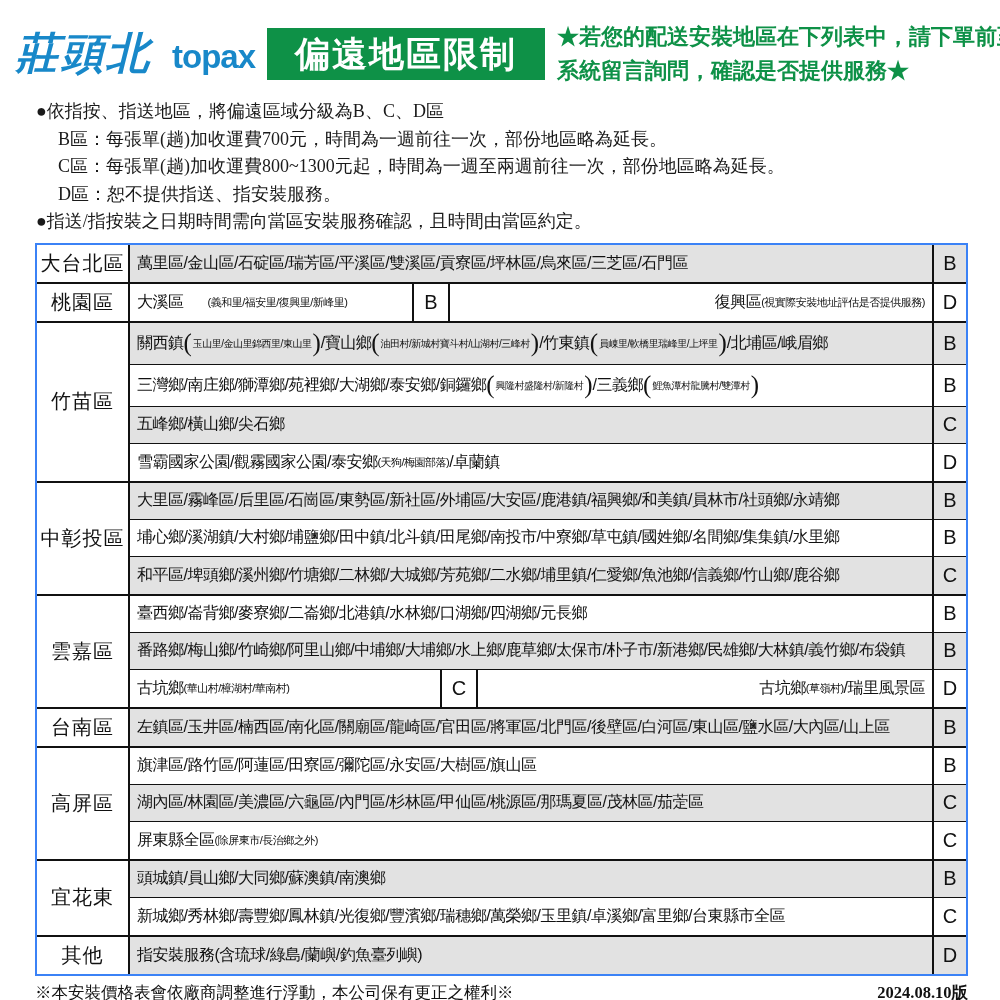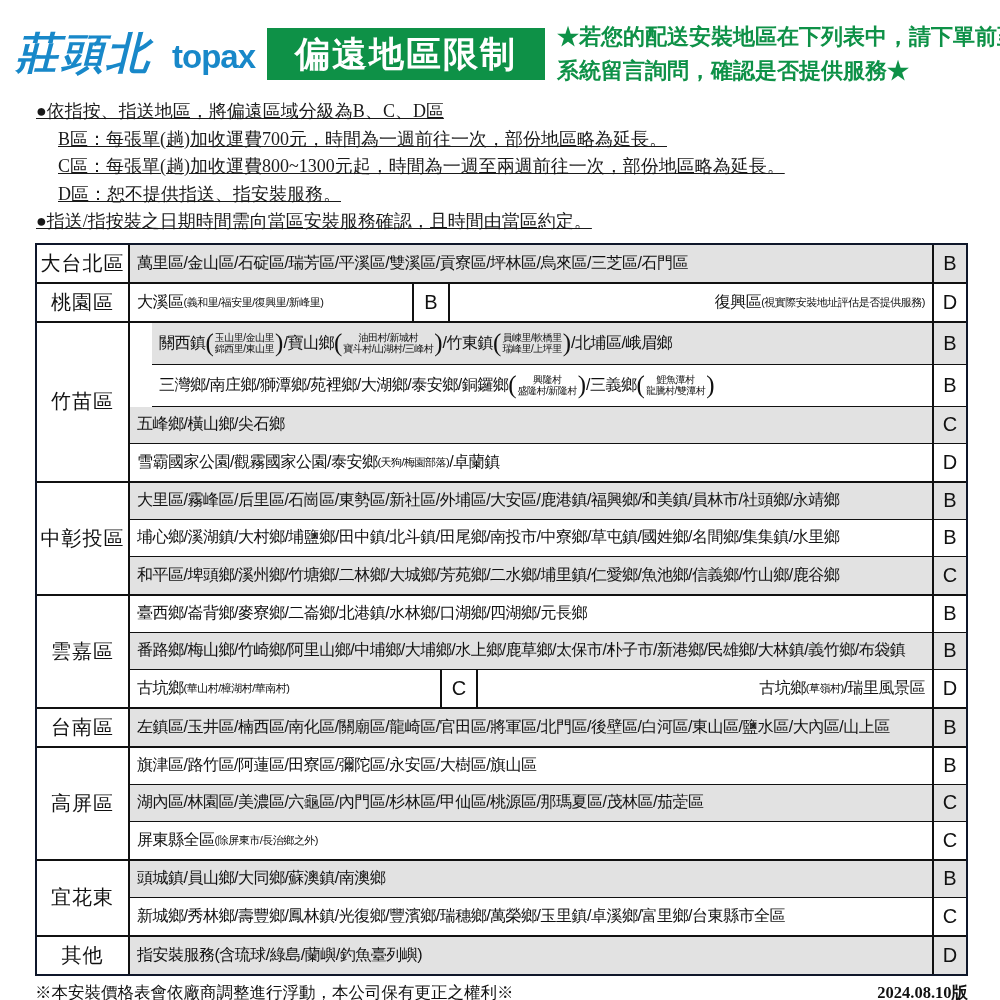--- a/index.html
+++ b/index.html
@@ -9,46 +9,46 @@
   .header { display:flex; align-items:center; padding:16px 14px 0 16px; height:92px; }
   .logo { display:flex; align-items:baseline; white-space:nowrap; flex:0 0 auto;gap:17px; }
   .logo-cjk { font-size:43px; font-weight:bold; font-style:italic; color:var(--blue); letter-spacing:2px; font-family:"Liberation Serif",serif; }
   .logo-latin { font-size:33px; font-weight:bold; color:var(--blue); letter-spacing:-1px; margin-left:4px; }
   .title-box { flex:0 0 278px; height:52px; margin-left:12px; background:var(--green); color:#fff;
                display:flex; align-items:center; justify-content:center; font-size:35px; font-weight:bold; letter-spacing:2px; }
   .note { margin-left:12px; color:var(--green); font-size:22px; line-height:34px; font-weight:600;
           font-family:"Liberation Serif",serif; white-space:nowrap; }
 
   
-  .intro { padding:6px 0 0 36px; font-family:"Liberation Serif",serif; font-size:18px; line-height:27.5px; color:#1a1a1a;text-decoration:underline; }
+  .intro { padding:6px 0 0 36px; font-family:"Liberation Serif",serif; font-size:18px; line-height:27.5px; color:#1a1a1a; }
   .intro .sub { padding-left:22px; }
 
   
-  .rtable { width:933px; margin:7px 0 0 35px; border:2px solid #0f172a; }
+  .rtable { width:933px; margin:7px 0 0 35px; border:2px solid #3b82f6; }
   .group { display:flex; border-bottom:2px solid #111; }
   .group:last-child { border-bottom:none; }
   .glabel { flex:0 0 93px; border-right:2px solid #111; display:flex; align-items:center; justify-content:center;
             font-size:20px; letter-spacing:1px; background:#fff; white-space:nowrap; overflow:hidden; }
   .grows { flex:1; display:flex; flex-direction:column; min-width:0; }
   .trow { display:flex; border-bottom:1px solid #111; min-height:37px; align-items:stretch; }
   .trow:last-child { border-bottom:none; }
-  .trow.tall { min-height:42px;margin-left:22px; }
+  .trow.tall { min-height:42px; }
   .shade-gray { background:var(--gray); }
   .shade-white { background:#fff; }
   .tcontent { flex:1; display:flex; min-width:0; }
   .seg { display:flex; align-items:center; padding:0 7px; white-space:nowrap; overflow:hidden; }
   .seg.grow { flex:1; min-width:0; }
   .seg.right { justify-content:flex-end; }
   .midzone { flex:0 0 38px; border-left:2px solid #111; border-right:2px solid #111;
              display:flex; align-items:center; justify-content:center; font-size:20px; }
   .tzone { flex:0 0 34px; border-left:2px solid #111; display:flex; align-items:center; justify-content:center; font-size:20px; }
   .pt-main { font-size:16px; letter-spacing:-0.5px; }
   .pt-small { font-size:11px; letter-spacing:-0.5px; }
   .pt-paren { font-size:25px; font-weight:300; display:inline-block; transform:scaleY(1.05); font-family:"Liberation Serif",serif; }
-  .pt-stack { display:inline-flex; flex-direction:column; text-align:center; font-size:10px; line-height:11px; letter-spacing:-0.5px; padding:0 1px; }
+  .pt-stack { display:inline-flex; flex-direction:row; text-align:center; font-size:10px; line-height:11px; letter-spacing:-0.5px; padding:0 1px; }
 
   
   .footer { width:933px; margin:6px 0 0 35px; display:flex; justify-content:space-between; align-items:baseline;
             font-family:"Liberation Serif",serif; font-size:16.5px; }
   .footer .version { font-weight:bold; }
 </style>
 </head>
 <body>
 
 <div class="header">
@@ -83,21 +83,21 @@
           </div>
           <div class="tzone">B</div>
         </div>
       </div>
     </div>
     <div class="group">
       <div class="glabel">桃園區</div>
       <div class="grows">
         <div class="trow shade-white">
           <div class="tcontent">
-            <div class="seg" style="flex: 0 0 282px;">
+            <div class="seg" style="flex: 0 0 282px; gap: 24px;">
               <span class="pt-main">大溪區</span>
               <span class="pt-small">(義和里/福安里/復興里/新峰里)</span>
             </div>
             <div class="midzone">B</div>
             <div class="seg grow right">
               <span class="pt-main">復興區</span>
               <span class="pt-small">(視實際安裝地址評估是否提供服務)</span>
             </div>
           </div>
           <div class="tzone">D</div>

